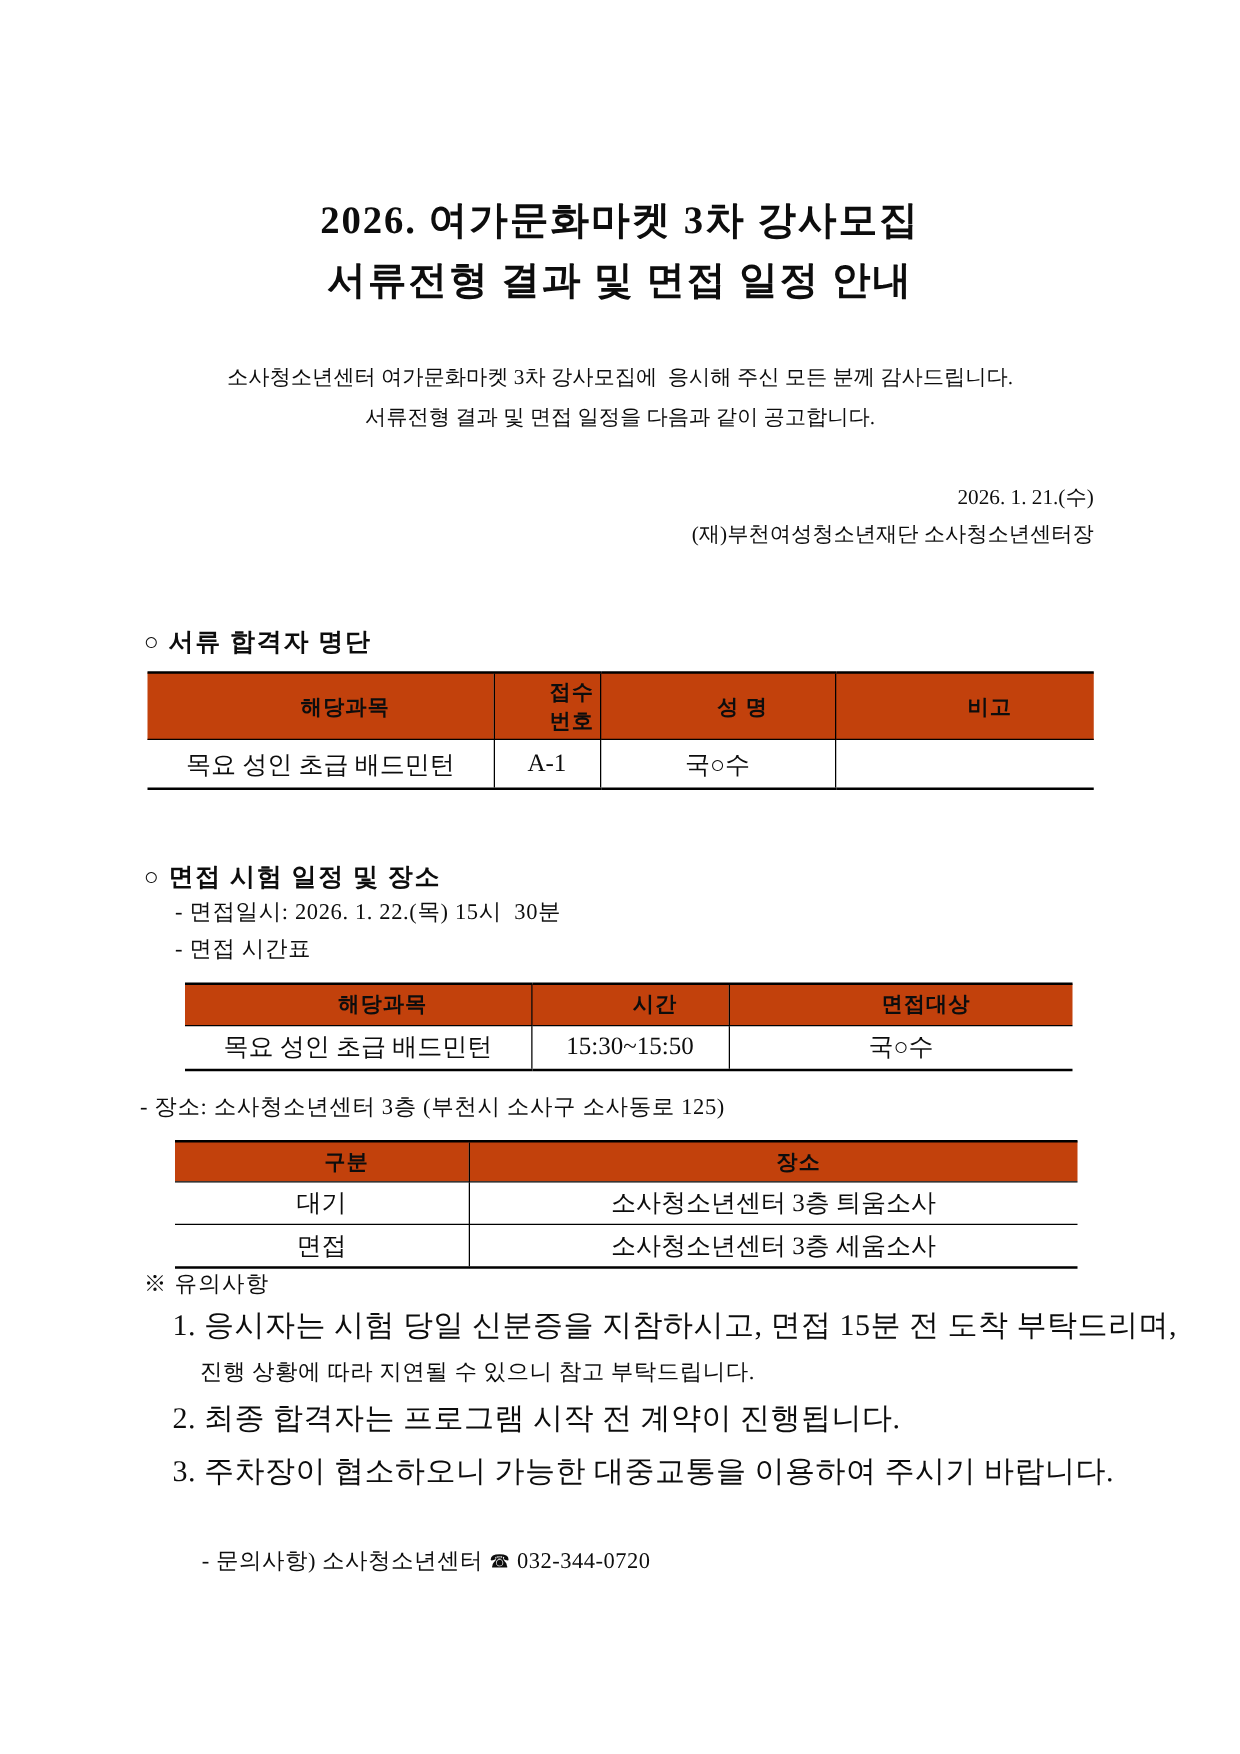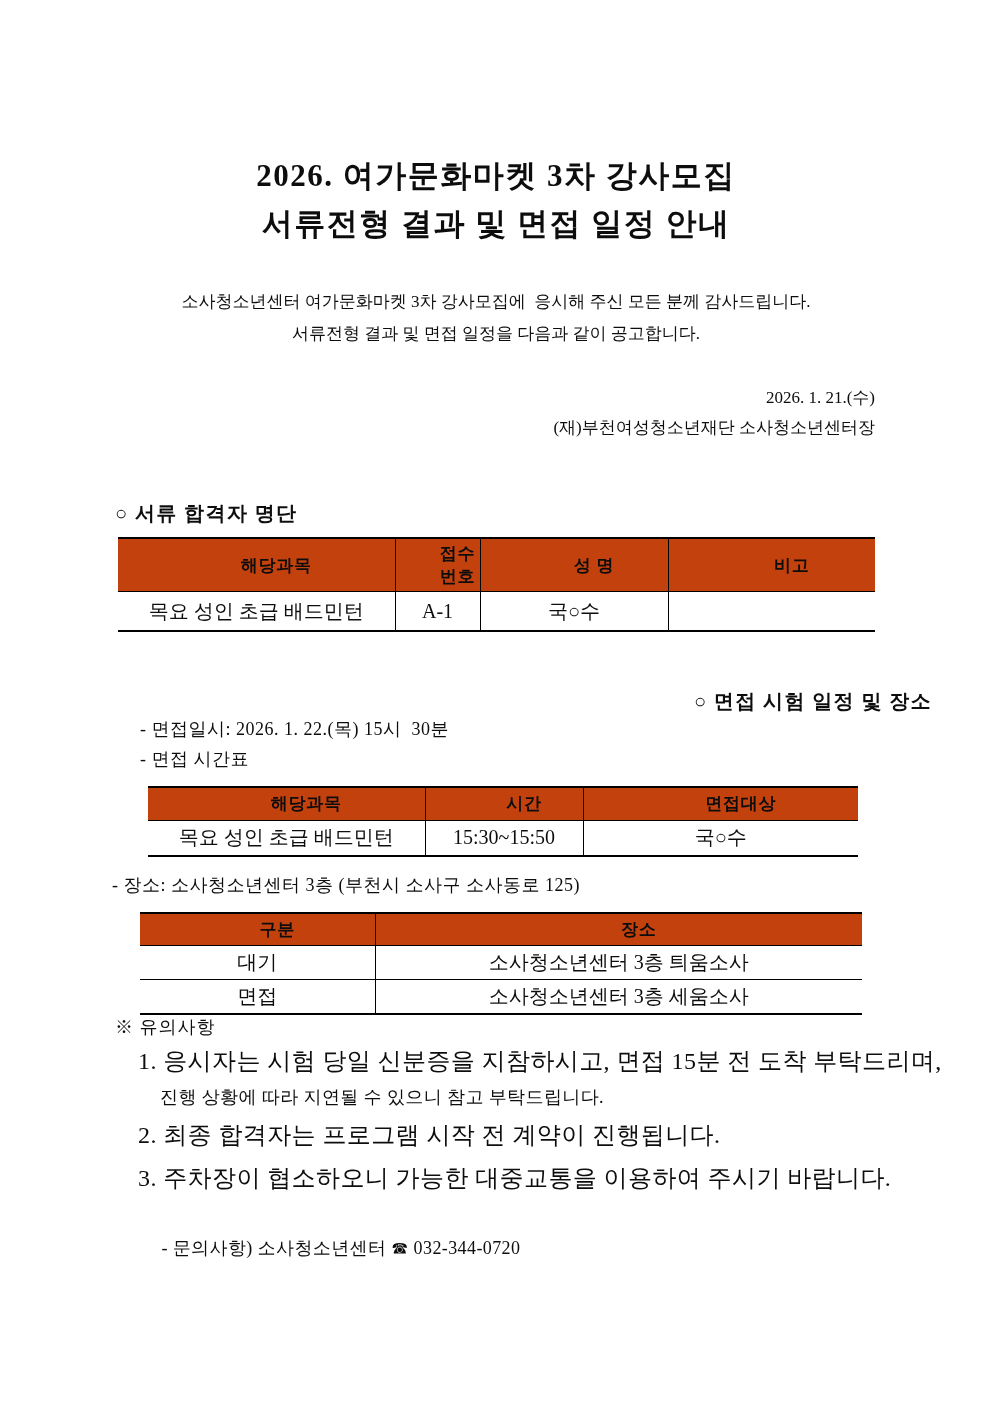--- a/index.html
+++ b/index.html
@@ -56,21 +56,21 @@
   .signature-line { display: block; white-space: pre; }
 
   
   .section-heading {
     font-size: 20px;
     font-weight: 700;
     letter-spacing: 1.4px;
     white-space: pre;
   }
   .sec1 { margin-top: 58px; padding-left: 55px; }
-  .sec2 { margin-top: 56px; padding-left: 55px; text-align: right; }
+  .sec2 { margin-top: 56px; padding-left: 55px; }
 
   .bullet-line {
     font-size: 18px;
     letter-spacing: 0.5px;
     line-height: 1.62;
     white-space: pre;
   }
   .indent-1 { padding-left: 80px; }
   .indent-0 { padding-left: 52px; }
 

